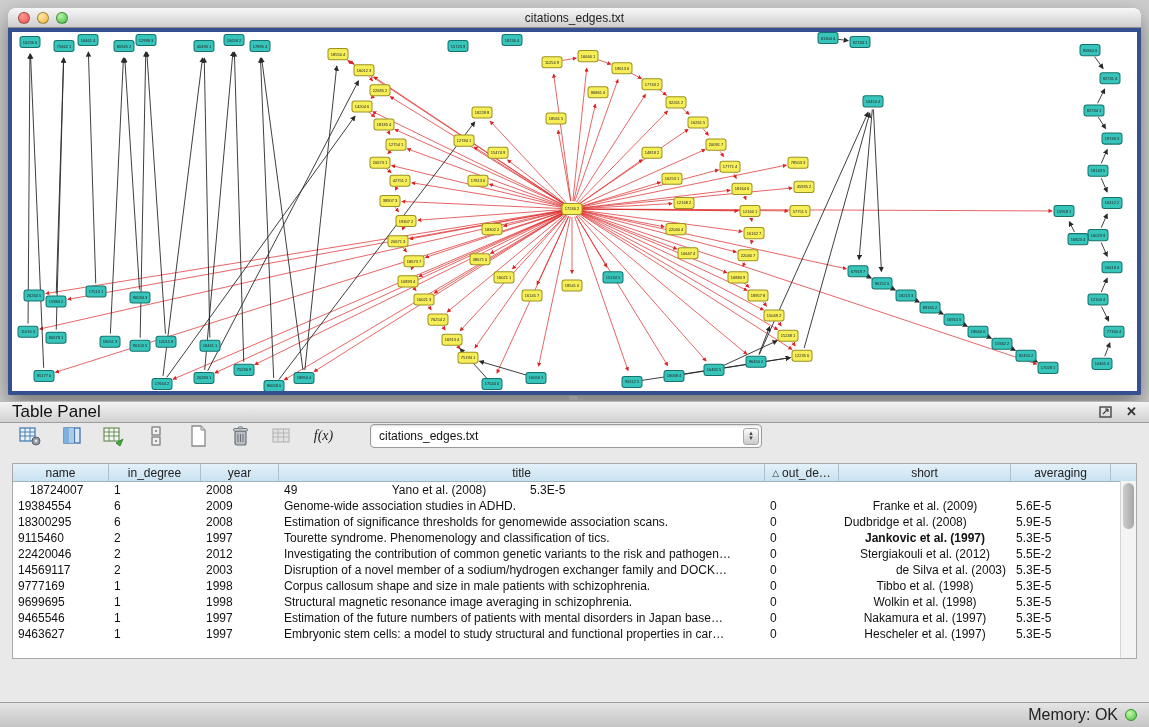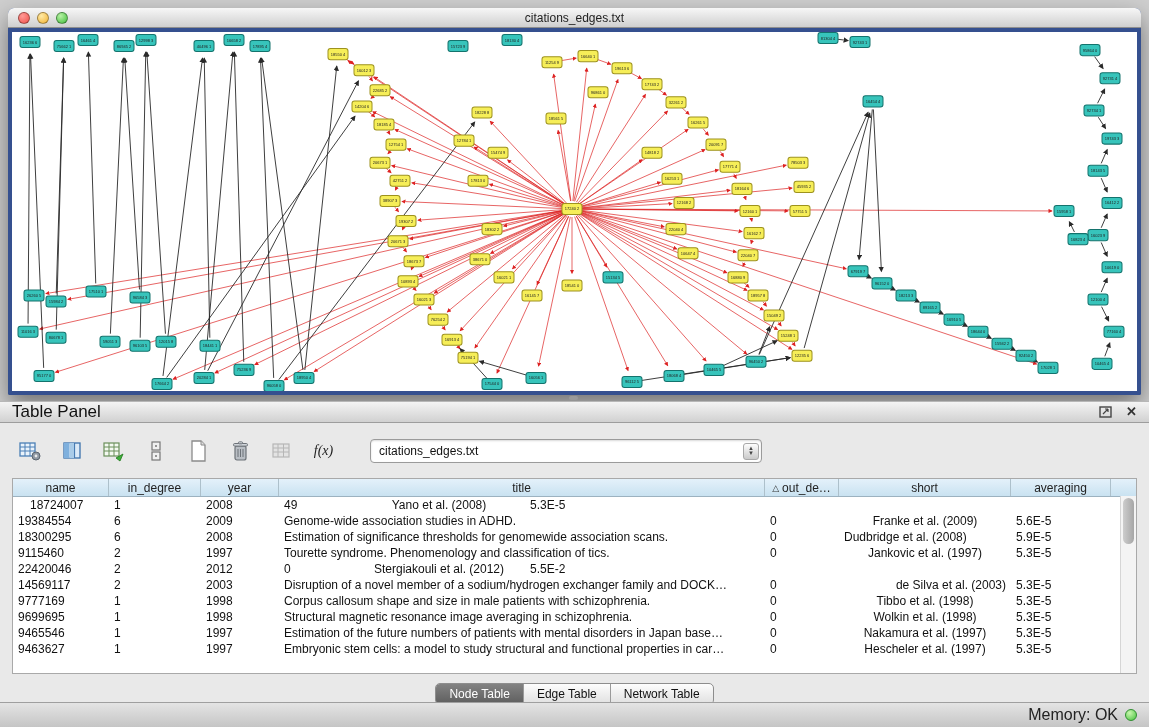--- a/index.html
+++ b/index.html
@@ -42,21 +42,21 @@
     background:linear-gradient(#f4f4f4,#d1d1d1);
     border-top:1px solid #b7b7b7;border-bottom:1px solid #9d9d9d;
     display:flex;align-items:center;
   }
   .table-panel-title{margin-left:12px;font-size:17px;color:#111;}
   .bar-icons{margin-left:auto;margin-right:12px;display:flex;gap:14px;align-items:center;}
   .float-ic{width:13px;height:12px;position:relative;}
   .close-ic{font-size:13px;font-weight:bold;color:#333;line-height:12px;}
 
   .panel-body{position:absolute;left:0;top:423px;width:1149px;height:279px;background:#e9e9e9;}
-  .toolbar{display:flex;align-items:center;gap:15px;padding:15px 0 0 16px;}
+  .toolbar{display:flex;align-items:center;gap:15px;padding:0 0 0 16px;}
   .tool{width:27px;height:26px;display:flex;align-items:center;justify-content:center;border-radius:4px;}
   .fx{font-family:"Liberation Serif",serif;font-style:italic;font-size:14px;color:#222;}
   .combo{
     margin-left:18px;width:390px;height:22px;background:#fff;
     border:1px solid #9b9b9b;border-radius:4px;display:flex;align-items:center;
     box-shadow:inset 0 1px 2px rgba(0,0,0,.15);
   }
   .combo-label{font-size:12px;margin-left:8px;color:#111;flex:1;}
   .combo-stepper{
     width:16px;height:17px;margin-right:2px;border-radius:3px;flex:none;
@@ -858,27 +858,28 @@
           <div class="td" style="width: 74px; text-align: left;">0</div>
           <div class="td" style="width: 172px; ">Dudbridge et al. (2008)</div>
           <div class="td" style="width: 100px; text-align: left;">5.9E-5</div>
         </div>
         <div class="tr">
           <div class="td" style="width: 96px; text-align: left;">9115460</div>
           <div class="td" style="width: 92px; text-align: left;">2</div>
           <div class="td" style="width: 78px; text-align: left;">1997</div>
           <div class="td" style="width: 486px; text-align: left;">Tourette syndrome. Phenomenology and classification of tics.</div>
           <div class="td" style="width: 74px; text-align: left;">0</div>
-          <div class="td" style="width: 172px; text-align: center;">Jankovic et al. (1997)</div>
+          <div class="td" style="width: 172px; text-align: center; font-weight: bold;">Jankovic et al. (1997)</div>
           <div class="td" style="width: 100px; text-align: left;">5.3E-5</div>
         </div>
         <div class="tr">
           <div class="td" style="width: 96px; text-align: left;">22420046</div>
           <div class="td" style="width: 92px; text-align: left;">2</div>
           <div class="td" style="width: 78px; text-align: left;">2012</div>
+          <div class="td" style="width: 486px; text-align: left;">Investigating the contribution of common genetic variants to the risk and pathogen…</div>
           <div class="td" style="width: 74px; text-align: left;">0</div>
           <div class="td" style="width: 172px; text-align: center;">Stergiakouli et al. (2012)</div>
           <div class="td" style="width: 100px; text-align: left;">5.5E-2</div>
         </div>
         <div class="tr">
           <div class="td" style="width: 96px; text-align: left;">14569117</div>
           <div class="td" style="width: 92px; text-align: left;">2</div>
           <div class="td" style="width: 78px; text-align: left;">2003</div>
           <div class="td" style="width: 486px; text-align: left;">Disruption of a novel member of a sodium/hydrogen exchanger family and DOCK…</div>
           <div class="td" style="width: 74px; text-align: left;">0</div>
@@ -920,25 +921,18 @@
           <div class="td" style="width: 74px; text-align: left;">0</div>
           <div class="td" style="width: 172px; text-align: center;">Hescheler et al. (1997)</div>
           <div class="td" style="width: 100px; text-align: left;">5.3E-5</div>
         </div>
       </div>
     <div class="vscroll">
       <div class="vthumb"></div>
     </div>
   </div>
 
-  <div class="tabs-row">
-    <div class="tabbar" id="tabbar">
-        <div class="tab selected">Node Table</div>
-        <div class="tab">Edge Table</div>
-        <div class="tab">Network Table</div>
-      </div>
-  </div>
 </div>
 
 <div class="status-bar">
   <div class="memory-label">Memory: OK</div>
   <div class="memory-dot"></div>
 </div>
 
 </body></html>

